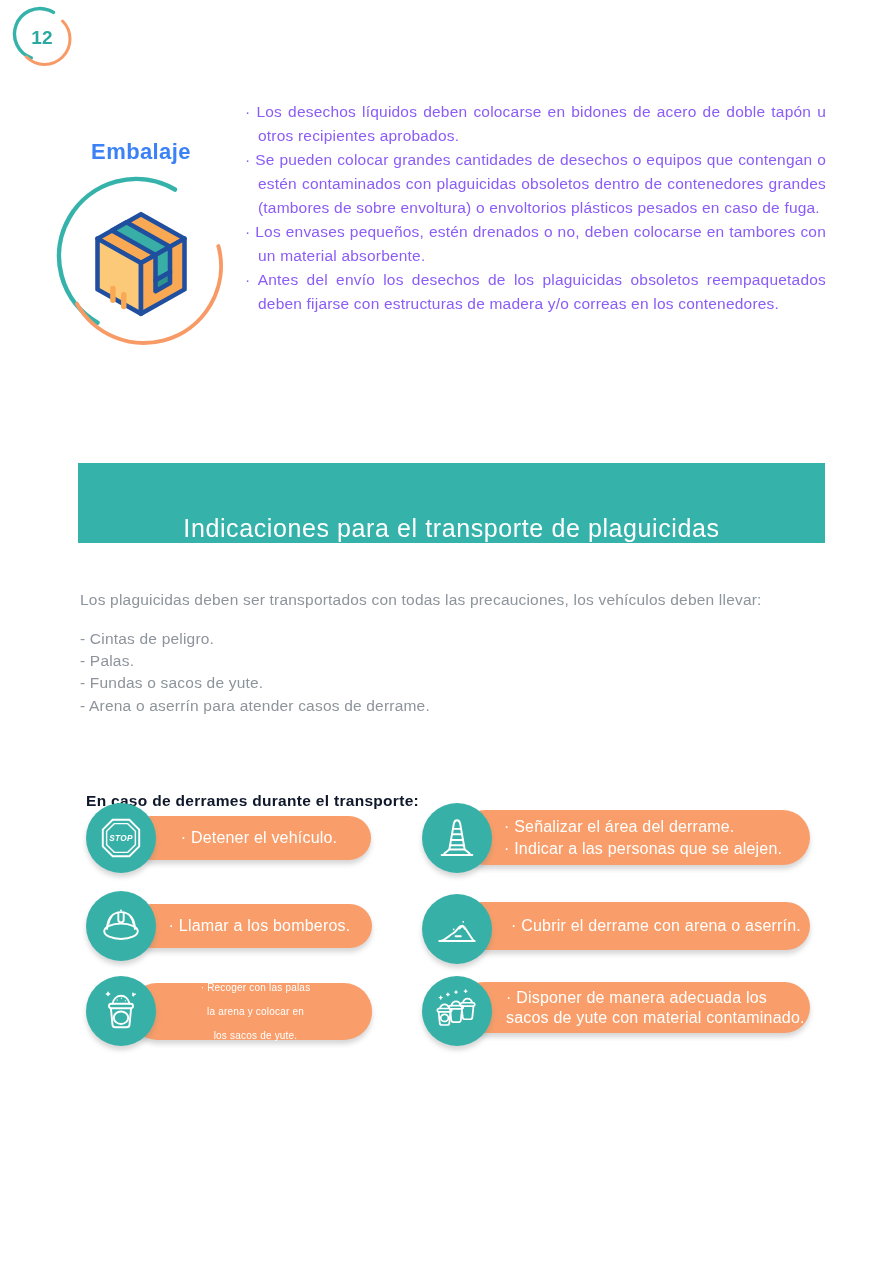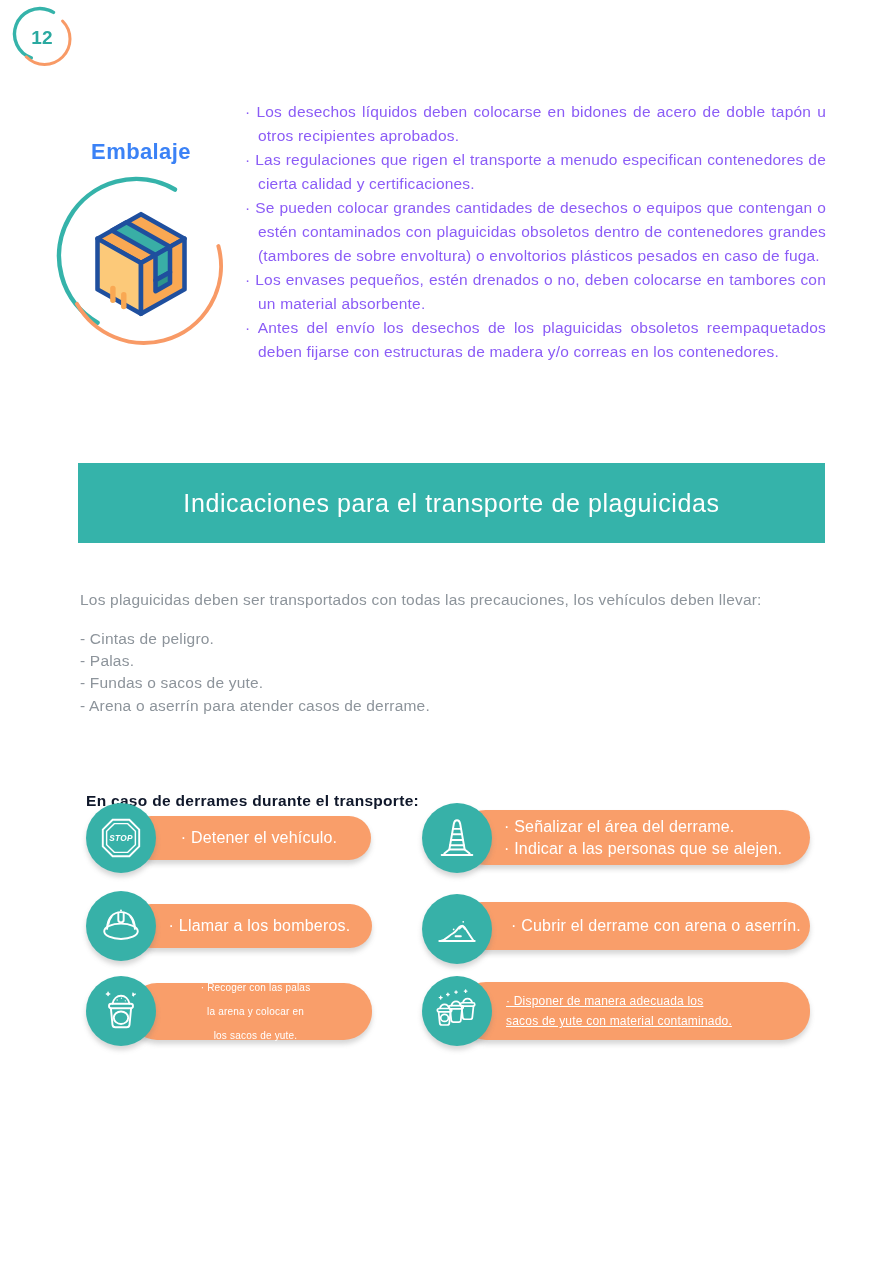--- a/index.html
+++ b/index.html
@@ -18,21 +18,21 @@
   .embalaje-circle { position:absolute; left:52px; top:176px; }
   .box-icon { position:absolute; left:83px; top:203px; }
 
   
   .bullets { position:absolute; left:245px; top:100px; width:581px;
              font-size:15.5px; line-height:24px; color:#8b5cf6; letter-spacing:.2px; }
   .bullet { text-align:justify; padding-left:13px; text-indent:-13px; }
 
   
   .banner { position:absolute; left:78px; top:463px; width:747px; height:80px; background:#35b3aa;
-            display:flex; align-items:center; justify-content:center; }
+            display:flex; align-items:flex-end; justify-content:center; }
   .banner-title { color:#ffffff; font-size:25px; font-weight:400; letter-spacing:.6px; }
 
   
   .intro { position:absolute; left:80px; top:591px; width:740px;
            font-size:15.5px; color:#8d949b; letter-spacing:.2px; }
   .checklist { position:absolute; left:80px; top:628px; width:600px;
                font-size:15.5px; line-height:22.2px; color:#8d949b; letter-spacing:.2px; }
   .spill-heading { position:absolute; left:86px; top:756px;
                    font-size:15.5px; font-weight:700; color:#0f172a; letter-spacing:.3px;margin-top:36px; }
 
@@ -55,21 +55,21 @@
   .p1 { left:129px; top:816px; width:242px; height:44px; font-size:16px; }
   .p1 .pill-text { text-align:center; padding-left:18px; }
   .p2 { left:458px; top:810px; width:352px; height:55px; font-size:16px; line-height:22px; }
   .p2 .pill-text { text-align:left; padding-left:46px; }
   .p3 { left:129px; top:904px; width:243px; height:44px; font-size:16px; }
   .p3 .pill-text { text-align:center; padding-left:18px; }
   .p4 { left:458px; top:902px; width:352px; height:48px; font-size:16px; }
   .p4 .pill-text { text-align:center; padding-left:44px; }
   .p5 { left:129px; top:983px; width:243px; height:57px; font-size:10px; line-height:24px; }
   .p5 .pill-text { text-align:center; padding-left:10px; }
-  .p6 { left:458px; top:982px; width:352px; height:58px; font-size:12px; line-height:20px;text-decoration:underline; }
+  .p6 { left:458px; top:982px; width:352px; height:51px; font-size:16px; line-height:20px; }
   .p6 .pill-text { text-align:left; padding-left:48px; }
 </style>
 </head>
 <body>
 
 <div class="sheet">
 
   <svg class="badge-svg" width="66" height="66" viewBox="0 0 66 66">
     <circle cx="30" cy="28" r="25.5" fill="none" stroke="#35b3aa" stroke-width="3.4" stroke-linecap="round" stroke-dasharray="85 75.2" transform="rotate(110 30 28)"></circle>
     <circle cx="34.5" cy="33" r="25.5" fill="none" stroke="#f89a66" stroke-width="3" stroke-linecap="round" stroke-dasharray="80 80.2" transform="rotate(315 34.5 33)"></circle>
@@ -93,21 +93,20 @@
       <polygon points="80,85 96,76 96,88 80,97" fill="#2e948c"></polygon>
     </g>
     <g stroke="#f9a853" stroke-width="6" stroke-linecap="round">
       <path d="M33 94v13" fill="none"></path>
       <path d="M45 101v13" fill="none"></path>
     </g>
   </svg>
 
   <div class="bullets">
     <p class="bullet">· Los desechos líquidos deben colocarse en bidones de acero de doble tapón u otros recipientes aprobados.</p>
-    <p class="bullet">· Las regulaciones que rigen el transporte a menudo especifican contenedores de cierta calidad y certificaciones.</p>
     <p class="bullet">· Se pueden colocar grandes cantidades de desechos o equipos que contengan o estén contaminados con plaguicidas obsoletos dentro de contenedores grandes (tambores de sobre envoltura) o envoltorios plásticos pesados en caso de fuga.</p>
     <p class="bullet">· Los envases pequeños, estén drenados o no, deben colocarse en tambores con un material absorbente.</p>
     <p class="bullet">· Antes del envío los desechos de los plaguicidas obsoletos reempaquetados deben fijarse con estructuras de madera y/o correas en los contenedores.</p>
   </div>
 
   <div class="banner">
     <div class="banner-title">Indicaciones para el transporte de plaguicidas</div>
   </div>
 
   <p class="intro">Los plaguicidas deben ser transportados con todas las precauciones, los vehículos deben llevar:</p>

